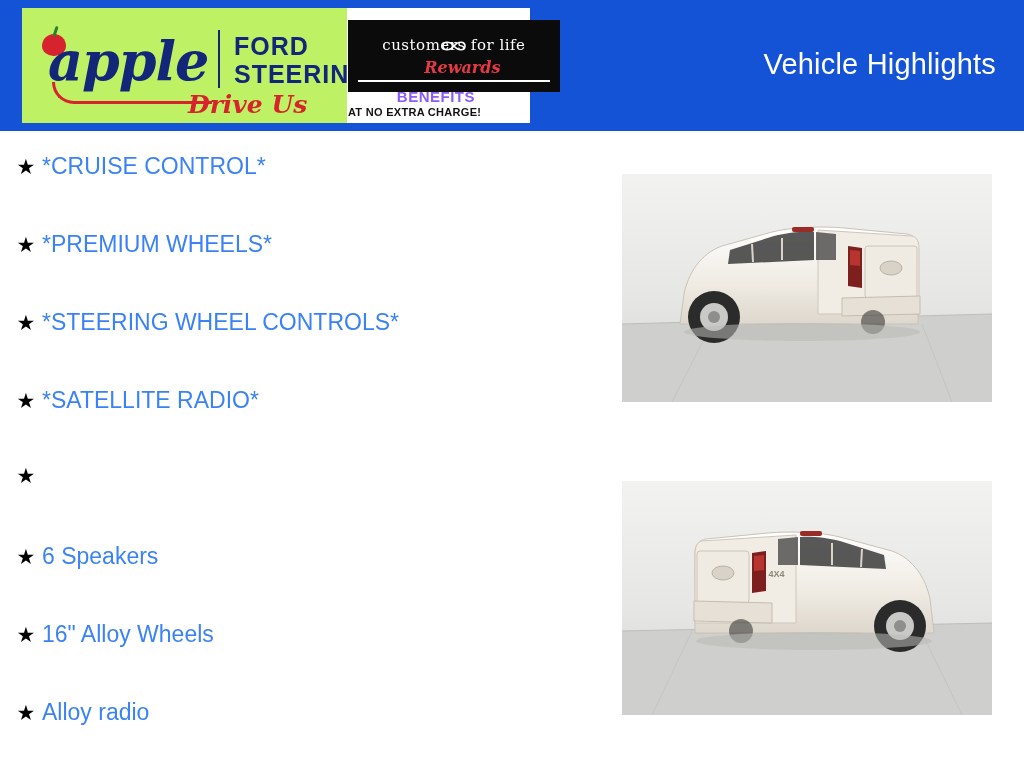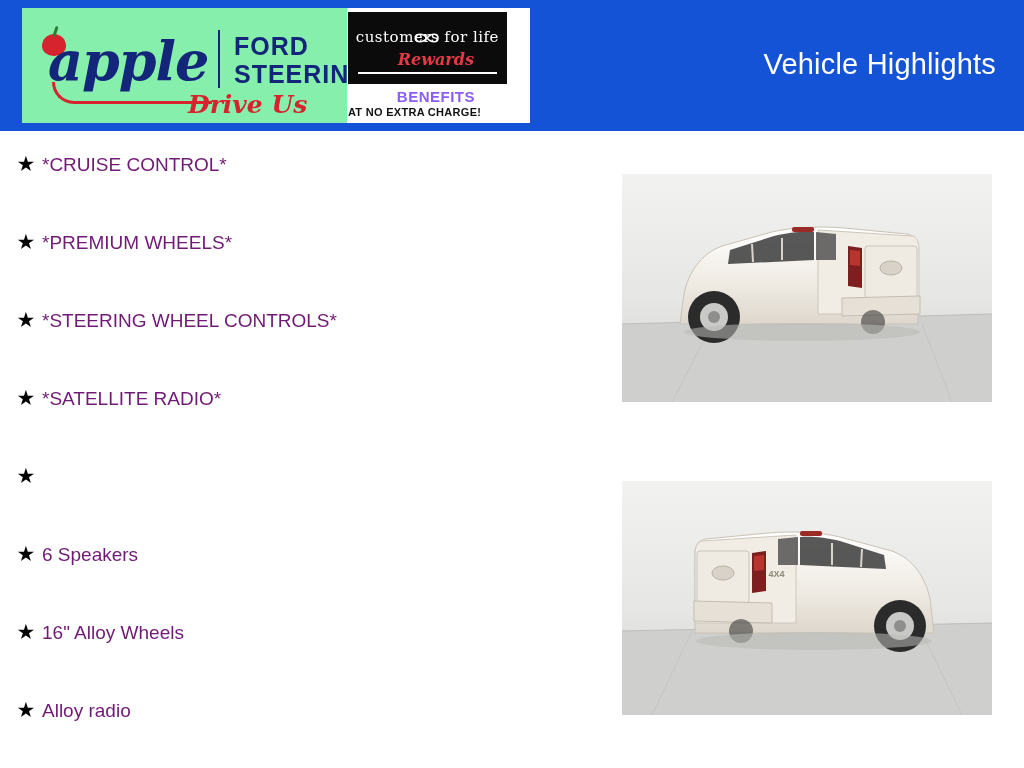--- a/index.html
+++ b/index.html
@@ -31,21 +31,21 @@
   .logo-block {
     position: absolute;
     left: 22px; top: 8px;
     width: 508px; height: 115px;
     background: #ffffff;
     display: flex;
   }
   .logo-left {
     position: relative;
     width: 330px; height: 115px;
-    background: #86efac;
+    background: #bef264;
   }
   .apple-mark {
     position: absolute;
     left: 18px; top: 18px;
     width: 30px; height: 30px;
   }
   .apple-body {
     position: absolute;
     left: 2px; top: 8px;
     width: 24px; height: 22px;
@@ -114,22 +114,22 @@
   }
 
   .logo-right {
     position: relative;
     width: 186px; height: 115px;
     background: #ffffff;
     border-left: 1px solid #ffffff;
   }
   .badge-black {
     position: absolute;
-    left: 0; top: 4px;
-    width: 159px; height: 72px;
+    left: 0; top: 12px;
+    width: 212px; height: 72px;
     background: #0b0b0b;
   }
   .badge-infinity {
     position: absolute;
     left: 50%; top: 14px;
     transform: translateX(-50%);
     width: 46px; height: 24px;
   }
   .badge-cust {
     position: absolute;
@@ -190,22 +190,22 @@
   }
   .bullet-star {
     width: 32px;
     flex: 0 0 32px;
     text-align: center;
     font-size: 21px;
     color: #000000;
     line-height: 1;
   }
   .feature-text {
-    font-size: 19px;
-    color: #701a75;
+    font-size: 23px;
+    color: #3b82f6;
     white-space: nowrap;
   }
 
   
   .photo {
     position: absolute;
     overflow: hidden;
     background: #e9e9e7;
   }
   #photo-1 { left: 622px; top: 174px; width: 370px; height: 228px; }

